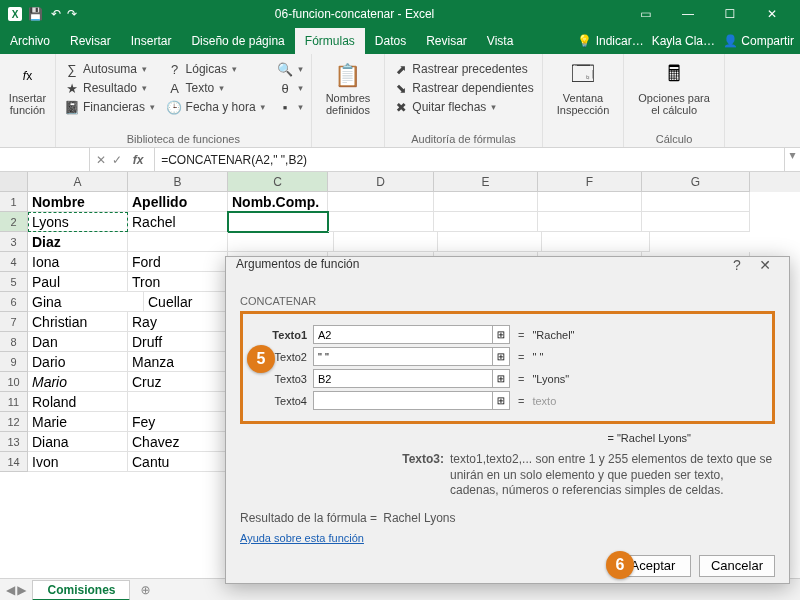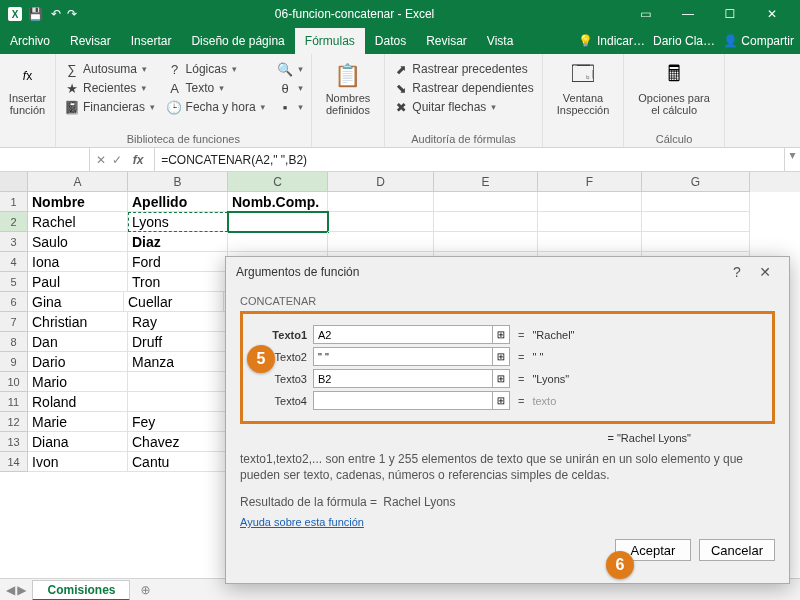--- a/index.html
+++ b/index.html
@@ -38,21 +38,21 @@
 .rowh.sel{background:#d4e8d4}
 .cell{border-right:1px solid #e1e1e1;border-bottom:1px solid #e1e1e1;padding:0 4px;line-height:20px;font-size:14px;color:#000;white-space:nowrap;overflow:hidden}
 .cell.hdr{font-weight:bold}
 .cell.marq{outline:1.5px dashed #0d7b41;outline-offset:-1px}
 .cell.active{outline:2px solid #0d7b41;outline-offset:-1px;background:#fff}
 .sheetbar{position:absolute;bottom:0;left:0;right:0;height:22px;background:#f3f3f3;border-top:1px solid #d4d4d4;display:flex;align-items:center}
 .shnav{display:flex;gap:2px;padding:0 6px;color:#888}
 .shtab{padding:2px 14px;background:#fff;border:1px solid #ccc;border-bottom:none;margin-bottom:-1px;font-size:12px;font-weight:bold;color:#0d7b41;border-bottom:2px solid #0d7b41}
 .shplus{width:22px;height:22px;display:flex;align-items:center;justify-content:center;color:#888;margin-left:4px;border:1px solid transparent;border-radius:10px}
 .dialog{position:absolute;left:225px;top:256px;width:565px;height:328px;background:#f0f0f0;border:1px solid #aaa;box-shadow:0 4px 20px rgba(0,0,0,.3)}
-.dlg-title{height:30px;display:flex;align-items:center;padding:0 10px;font-size:12px;color:#333;border-bottom:0}
+.dlg-title{height:30px;display:flex;padding:0 10px;font-size:12px;color:#333;border-bottom:0}
 .dlg-title .sp{flex:1}
 .dlg-title .dbtn{width:28px;text-align:center;cursor:pointer;font-size:14px;color:#555}
 .dlg-body{padding:8px 14px 10px}
 .dlg-fn{font-size:11px;color:#666;margin-bottom:4px}
 .argbox{border:3px solid #d97a1d;padding:8px 10px;background:#f0f0f0;margin-bottom:8px}
 .argrow{display:flex;align-items:center;margin:3px 0}
 .argrow .albl{width:54px;text-align:right;font-size:11px;color:#333;margin-right:6px}
 .argrow .albl.b{font-weight:bold}
 .argrow input{width:180px;height:19px;border:1px solid #aaa;background:#fff;padding:0 4px;font-size:11px}
 .argrow .refbtn{width:18px;height:19px;border:1px solid #aaa;background:#fff;margin-left:-1px;display:flex;align-items:center;justify-content:center;font-size:10px;cursor:pointer}
@@ -96,21 +96,21 @@
       <div class="tab">Insertar</div>
       <div class="tab">Diseño de página</div>
       <div class="tab active">Fórmulas</div>
       <div class="tab">Datos</div>
       <div class="tab">Revisar</div>
       <div class="tab">Vista</div>
     </div>
   <div class="spacer"></div>
   <div class="right">
     <span>💡 <span>Indicar…</span></span>
-    <span>Dario Cla…</span>
+    <span>Kayla Cla…</span>
     <span>👤 <span>Compartir</span></span>
   </div>
 </div>
 
 <div class="ribbon">
   <div class="ribgrp" style="width:56px">
     <div class="ribbtn">
       <div class="ic">
           <i>f</i>
           <sub>x</sub>
@@ -122,21 +122,21 @@
   <div class="ribgrp" style="flex-direction:column;padding-top:6px">
     <div style="display:flex;gap:12px">
       <div class="ribcol">
         <div class="ribrow">
             <span class="sic">∑</span>
             <span>Autosuma</span>
             <span class="arrow">▾</span>
           </div>
         <div class="ribrow">
             <span class="sic">★</span>
-            <span>Recientes</span>
+            <span>Resultado</span>
             <span class="arrow">▾</span>
           </div>
         <div class="ribrow">
             <span class="sic">📓</span>
             <span>Financieras</span>
             <span class="arrow">▾</span>
           </div>
       </div>
       <div class="ribcol">
         <div class="ribrow">
@@ -242,31 +242,30 @@
         <div class="cell hdr" style="width: 100px;">Nombre</div>
         <div class="cell hdr" style="width: 100px;">Apellido</div>
         <div class="cell hdr" style="width: 100px;">Nomb.Comp.</div>
         <div class="cell hdr" style="width: 106px;"></div>
         <div class="cell hdr" style="width: 104px;"></div>
         <div class="cell hdr" style="width: 104px;"></div>
         <div class="cell hdr" style="width: 108px;"></div>
       </div>
       <div class="row">
         <div class="rowh sel">2</div>
+        <div class="cell marq" style="width: 100px;">Lyons</div>
         <div class="cell" style="width: 100px;">Rachel</div>
-        <div class="cell marq" style="width: 100px;">Lyons</div>
         <div class="cell active" style="width: 100px;"></div>
         <div class="cell" style="width: 106px;"></div>
         <div class="cell" style="width: 104px;"></div>
         <div class="cell" style="width: 104px;"></div>
         <div class="cell" style="width: 108px;"></div>
       </div>
       <div class="row">
         <div class="rowh">3</div>
-        <div class="cell" style="width: 100px;">Saulo</div>
         <div class="cell" style="width: 100px; font-weight: bold;">Diaz</div>
         <div class="cell" style="width: 100px;"></div>
         <div class="cell" style="width: 106px;"></div>
         <div class="cell" style="width: 104px;"></div>
         <div class="cell" style="width: 104px;"></div>
         <div class="cell" style="width: 108px;"></div>
       </div>
       <div class="row">
         <div class="rowh">4</div>
         <div class="cell" style="width: 100px;">Iona</div>
@@ -282,21 +281,21 @@
         <div class="cell" style="width: 100px;">Paul</div>
         <div class="cell" style="width: 100px;">Tron</div>
         <div class="cell" style="width: 100px;"></div>
         <div class="cell" style="width: 106px;"></div>
         <div class="cell" style="width: 104px;"></div>
         <div class="cell" style="width: 104px;"></div>
         <div class="cell" style="width: 108px;"></div>
       </div>
       <div class="row">
         <div class="rowh">6</div>
-        <div class="cell" style="width: 96px;">Gina</div>
+        <div class="cell" style="width: 116px;">Gina</div>
         <div class="cell" style="width: 100px;">Cuellar</div>
         <div class="cell" style="width: 100px;"></div>
         <div class="cell" style="width: 106px;"></div>
         <div class="cell" style="width: 104px;"></div>
         <div class="cell" style="width: 104px;"></div>
         <div class="cell" style="width: 108px;"></div>
       </div>
       <div class="row">
         <div class="rowh">7</div>
         <div class="cell" style="width: 100px;">Christian</div>
@@ -322,21 +321,22 @@
         <div class="cell" style="width: 100px;">Dario</div>
         <div class="cell" style="width: 100px;">Manza</div>
         <div class="cell" style="width: 100px;"></div>
         <div class="cell" style="width: 106px;"></div>
         <div class="cell" style="width: 104px;"></div>
         <div class="cell" style="width: 104px;"></div>
         <div class="cell" style="width: 108px;"></div>
       </div>
       <div class="row">
         <div class="rowh">10</div>
-        <div class="cell" style="width: 100px;">Mario</div>
+        <div class="cell" style="width: 100px; font-style: italic;">Mario</div>
+        <div class="cell" style="width: 100px;">Cruz</div>
         <div class="cell" style="width: 100px;"></div>
         <div class="cell" style="width: 106px;"></div>
         <div class="cell" style="width: 104px;"></div>
         <div class="cell" style="width: 104px;"></div>
         <div class="cell" style="width: 108px;"></div>
       </div>
       <div class="row">
         <div class="rowh">11</div>
         <div class="cell" style="width: 100px;">Roland</div>
         <div class="cell" style="width: 100px;"></div>
@@ -420,20 +420,21 @@
         <div class="argrow">
           <div class="albl">Texto4</div>
           <input style="">
           <div class="refbtn">⊞</div>
           <div class="eq">=</div>
           <div class="val ph">texto</div>
         </div>
       </div>
     <div class="resline">= "Rachel Lyons"</div>
     <div class="parmdesc">
+      <div class="pn">Texto3:</div>
       <div class="pt">texto1,texto2,... son entre 1 y 255 elementos de texto que se unirán en un solo elemento y que pueden ser texto, cadenas, números o referencias simples de celdas.</div>
     </div>
     <div class="resf"><span>Resultado de la fórmula =</span>&nbsp;&nbsp;<span>Rachel Lyons</span></div>
     <span class="helplink">Ayuda sobre esta función</span>
   </div>
   <div class="dlg-btns">
     <button>Aceptar</button>
     <button>Cancelar</button>
   </div>
 </div>

